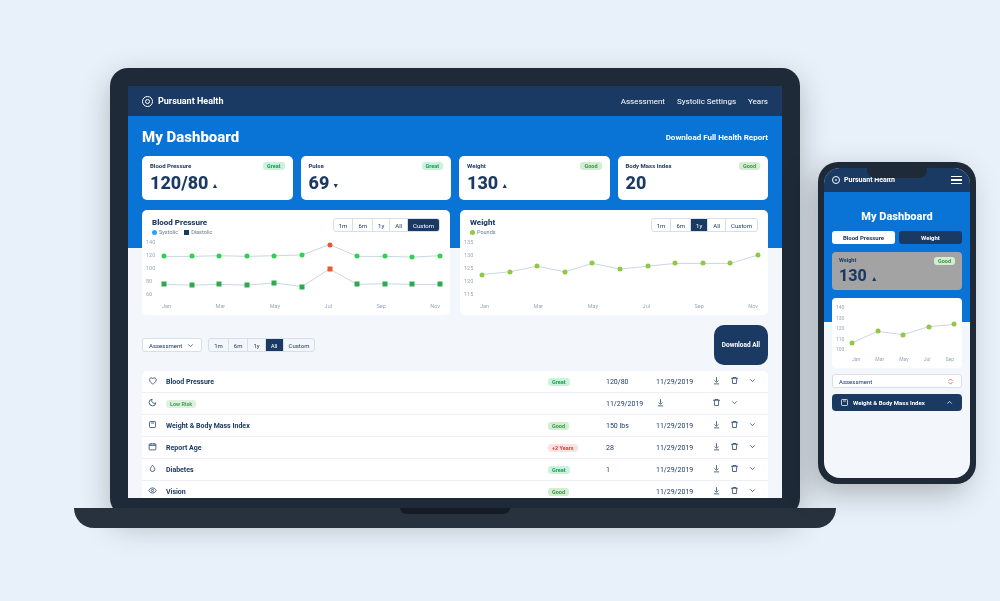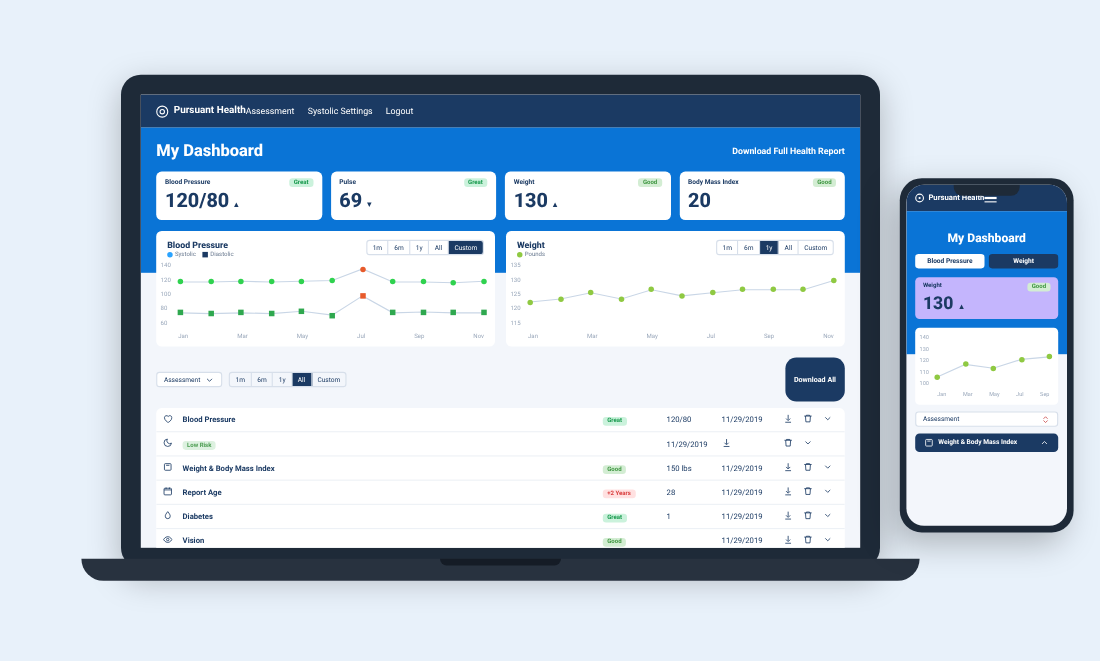--- a/index.html
+++ b/index.html
@@ -65,21 +65,21 @@
     width: 60px; height: 10px;
     background: #1e2a38;
     border-radius: 0 0 8px 8px;
     z-index: 5;
   }
 
   
   .app-header {
     background: #1b3a63;
     color: #fff;
-    display: flex; align-items: center; 
+    display: flex; align-items: center; justify-content: space-between;
     padding: 0 14px;
     height: 30px;
     font-size: 9px;
   }
   .brand { display: flex; align-items: center; gap: 5px; font-weight: 700; }
   .brand .logo-icon {
     width: 11px; height: 11px; border: 1.5px solid #fff; border-radius: 50%;
     position: relative;
   }
   .brand .logo-icon::before {
@@ -212,21 +212,21 @@
 
   
   .p-hero { padding: 18px 8px 32px; }
   .p-hero .hero-title { font-size: 11px; }
   .p-tabs { display:flex; gap:4px; margin-bottom:8px; }
   .p-tab {
     flex:1; font-size:6px; padding:3px 0; text-align:center;
     background:#fff; color:#1b3a63; border-radius:3px; font-weight:700;
   }
   .p-tab.active { background:#1b3a63; color:#fff; }
-  .p-stat { background:#c4b5fd; color:#1b3a63; border-radius:4px; padding:5px 7px; }
+  .p-stat { background:#a3a3a3; color:#1b3a63; border-radius:4px; padding:5px 7px; }
   .p-stat .lbl { font-size:5.5px; display:flex;justify-content:space-between; font-weight:700;}
   .p-stat .val { font-size:16px;font-weight:800;margin-top:1px; }
 
   .p-plot-card { margin:-24px 8px 0; background:#fff; border-radius:4px; padding:6px 8px; }
   .p-plot { height:58px; position:relative; font-size:5px; color:#9aa8bb; }
 
   .p-assess { margin:6px 8px 0; }
   .p-assess .select-like { width:100%; justify-content:space-between; background:#fff; }
   .p-cat {
     margin-top:6px; background:#1b3a63; color:#fff;
@@ -247,21 +247,21 @@
   <div class="laptop-screen">
 
     <div class="app-header">
       <div class="brand">
         <span class="logo-icon"></span>
         <span>Pursuant Health</span>
       </div>
       <div class="nav">
         <span>Assessment</span>
         <span>Systolic Settings</span>
-        <span>Logout</span>
+        <span>Years</span>
       </div>
     </div>
 
     <div class="hero">
       <div class="hero-row">
         <div class="hero-title">My Dashboard</div>
         <div class="hero-link">Download Full Health Report</div>
       </div>
 
       <div class="stat-row">

